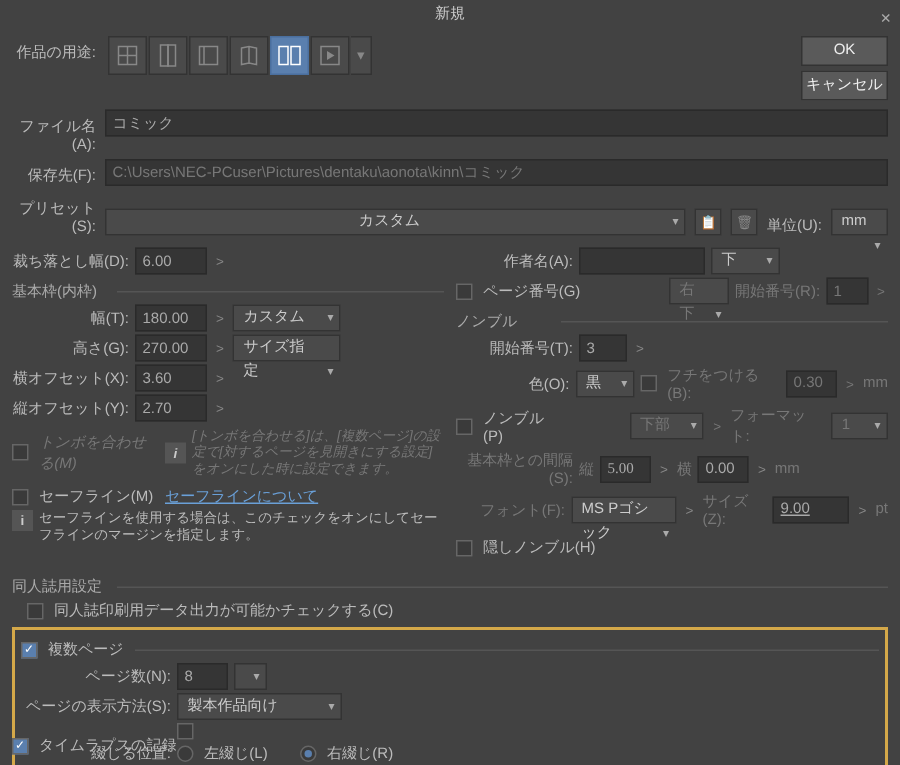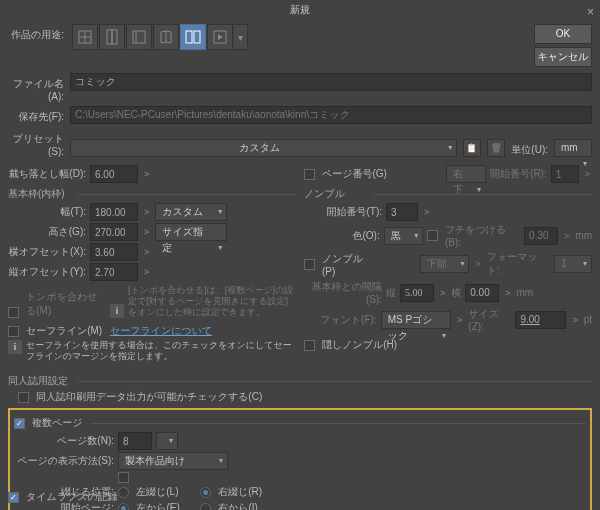--- a/index.html
+++ b/index.html
@@ -134,38 +134,43 @@
     <div class="frow">
         <span class="rlbl">横オフセット(X):</span>
         <input class="input numin" value="3.60" style="">
         <span class="arrow">&gt;</span>
       </div>
     <div class="frow">
         <span class="rlbl">縦オフセット(Y):</span>
         <input class="input numin" value="2.70" style="">
         <span class="arrow">&gt;</span>
       </div>
-    <div class="frow dim" style="align-items:flex-end;margin-top:4px;">
+    <div class="frow dim" style="align-items:center;margin-top:4px;font-style:italic;">
       <span class="chk"></span>
       <span style="width:80px;">トンボを合わせる(M)</span>
       <span class="info-i">i</span>
       <span style="flex:1;font-size:9px;line-height:11px;">[トンボを合わせる]は、[複数ページ]の設定で[対するページを見開きにする設定]をオンにした時に設定できます。</span>
     </div>
     <div class="frow" style="margin-top:6px;">
       <span class="chk"></span>
       <span style="width:80px;">セーフライン(M)</span>
       <span class="link">セーフラインについて</span>
     </div>
     <div class="frow" style="align-items:flex-start;">
       <span class="info-i">i</span>
       <span style="font-size:9px;line-height:11px;">セーフラインを使用する場合は、このチェックをオンにしてセーフラインのマージンを指定します。</span>
     </div>
   </div>
 
   <div class="col">
+    <div class="frow">
+        <span class="rlbl">作者名(A):</span>
+        <input class="input" style="width: 84px;">
+        <div class="select" style="width:46px"><span>下</span></div>
+      </div>
     <div class="frow">
         <span class="chk"></span>
         <span>ページ番号(G)</span>
         <div class="select dim" style="width:40px;margin-left:auto;"><span>右下</span></div>
         <span class="dim">開始番号(R):</span>
         <input class="input numin dim" style="width: 28px;" value="1">
         <span class="arrow dim">&gt;</span>
       </div>
     <div class="group-hdr">ノンブル</div>
     <div class="frow">

